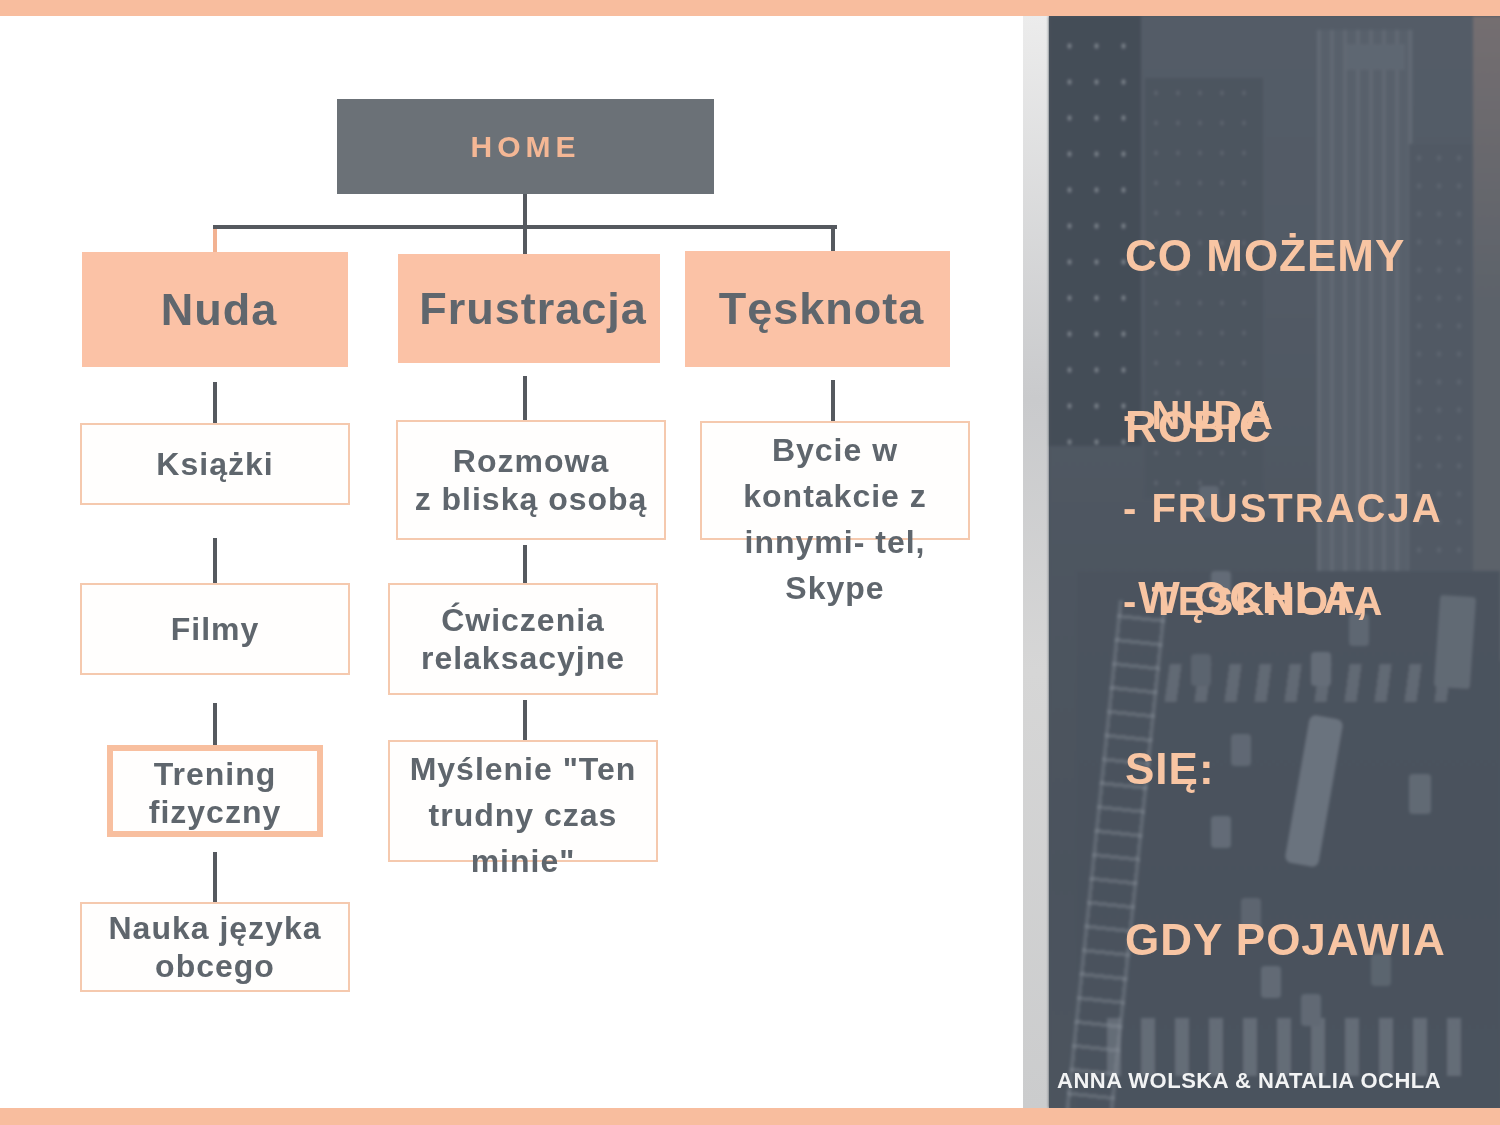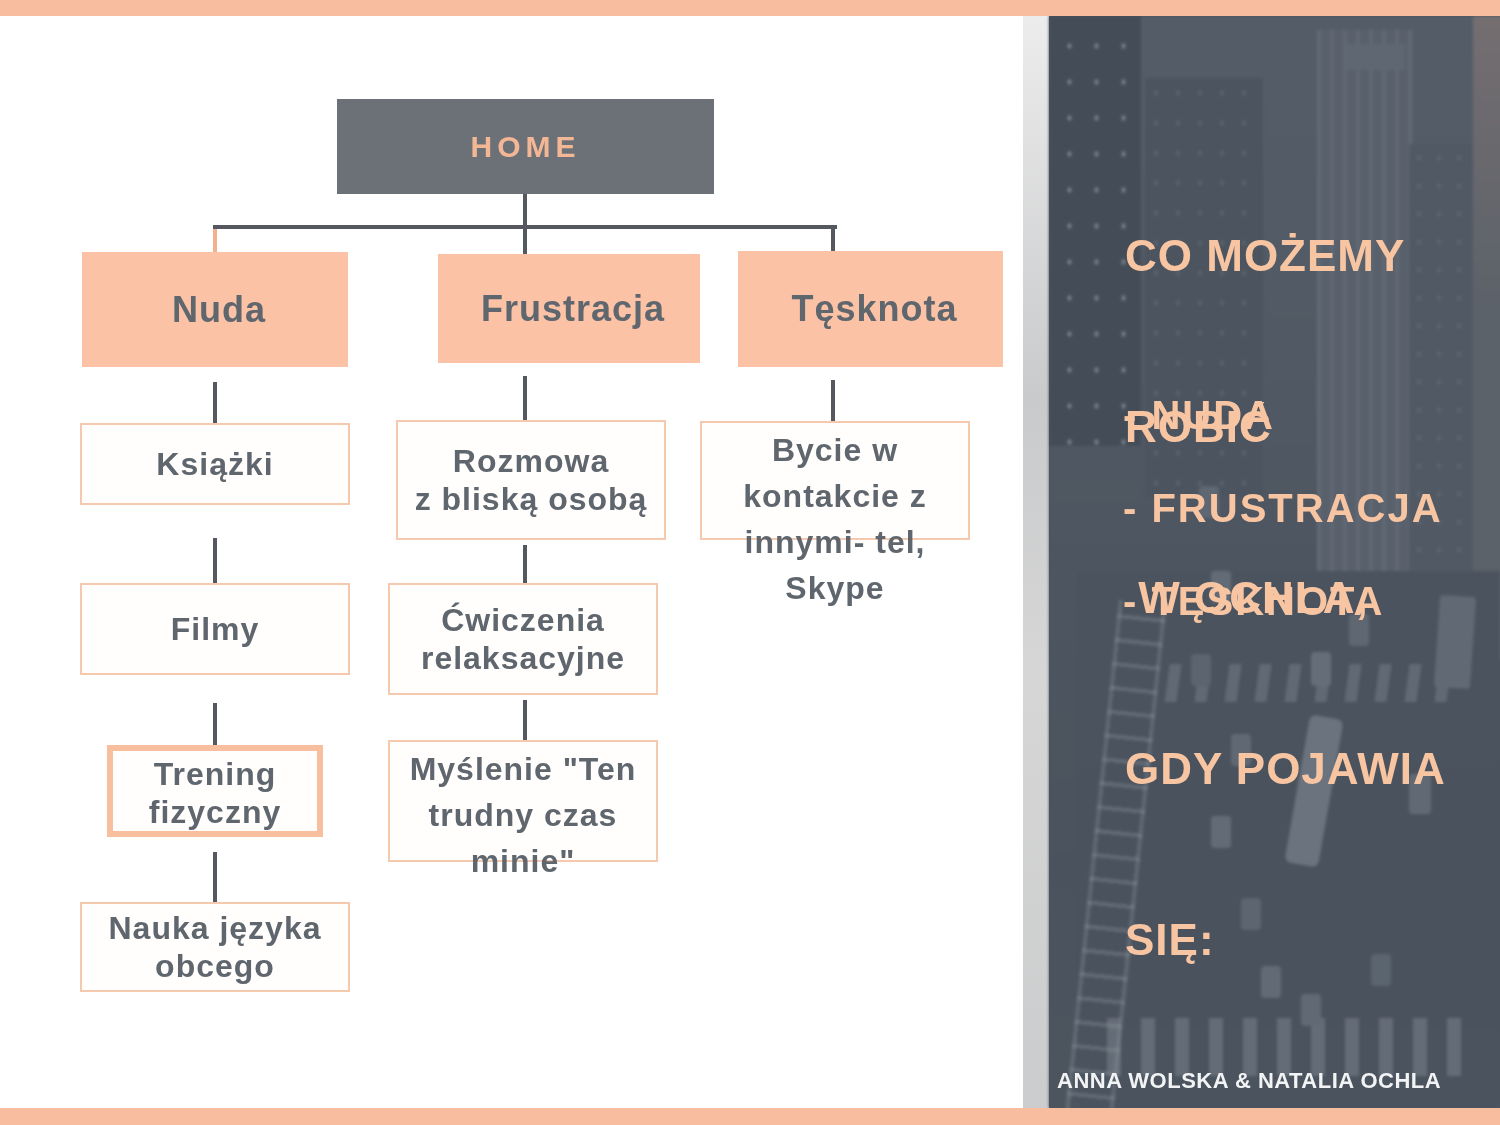--- a/index.html
+++ b/index.html
@@ -24,21 +24,21 @@
   .bar{position:absolute;left:0;width:1500px;background:var(--peach-bar);}
   .bar.top{top:0;height:16px;}
   .bar.bottom{top:1108px;height:17px;}
 
   
   .node{
     position:absolute;display:flex;align-items:center;justify-content:center;
     text-align:center;font-weight:bold;box-sizing:border-box;
   }
   .home{background:var(--home-gray);color:var(--home-text);font-size:30px;letter-spacing:5px;}
-  .cat{background:var(--peach-fill);color:var(--text-gray);font-size:36px;letter-spacing:1px;padding-left:8px;}
+  .cat{background:var(--peach-fill);color:var(--text-gray);font-size:45px;letter-spacing:1px;padding-left:8px;}
   .wbox{
     background:#fffefd;border:2px solid var(--peach-border);color:var(--text-gray);
     font-size:32px;line-height:38px;letter-spacing:1px;flex-direction:column;overflow:visible;
   }
   .wbox.thick{border:6px solid var(--peach-accent);justify-content:flex-end;}
   .wbox.topalign{justify-content:flex-start;padding-top:8px;gap:8px;}
   .conn{position:absolute;background:var(--connector);}
   .conn.peach{background:var(--peach-stub);}
 
   
@@ -97,24 +97,24 @@
 
     <div class="conn" style="left:523px;top:194px;width:4px;height:31px;"></div>
     <div class="conn" style="left:213px;top:225px;width:624px;height:4px;"></div>
     <div class="conn peach" style="left:213px;top:229px;width:4px;height:23px;"></div>
     <div class="conn" style="left:523px;top:229px;width:4px;height:25px;"></div>
     <div class="conn" style="left:831px;top:229px;width:4px;height:22px;"></div>
 
     <div class="node cat" style="left:82px;top:252px;width:266px;height:115px;">
       <span>Nuda</span>
     </div>
-    <div class="node cat" style="left:398px;top:254px;width:262px;height:109px;margin-left:40px;">
+    <div class="node cat" style="left:398px;top:254px;width:262px;height:109px;">
       <span>Frustracja</span>
     </div>
-    <div class="node cat" style="left:738px;top:251px;width:265px;height:116px;">
+    <div class="node cat" style="left:685px;top:251px;width:265px;height:116px;">
       <span>Tęsknota</span>
     </div>
 
     <div class="conn" style="left:213px;top:382px;width:4px;height:41px;"></div>
     <div class="node wbox" style="left:80px;top:423px;width:270px;height:82px;">
       <div>Książki</div>
     </div>
 
     <div class="conn" style="left:213px;top:538px;width:4px;height:45px;"></div>
     <div class="node wbox" style="left:80px;top:583px;width:270px;height:92px;">
@@ -190,22 +190,22 @@
       <div class="veh" style="left:322px;top:938px;width:20px;height:32px;background:#657078;"></div>
       <div class="veh" style="left:360px;top:758px;width:22px;height:40px;background:#6f7881;"></div>
     </div>
 
     <div class="overlay"></div>
 
     <div class="panel-title">
       <div>CO MOŻEMY</div>
       <div>ROBIĆ</div>
       <div> W OCHLA,</div>
+      <div>SIĘ:</div>
       <div>GDY POJAWIA</div>
-      <div>SIĘ:</div>
     </div>
 
     <div class="panel-list">
       <div>- NUDA</div>
       <div>- FRUSTRACJA</div>
       <div>- TĘSKNOTA</div>
     </div>
 
     <div class="credit">ANNA WOLSKA &amp; NATALIA OCHLA</div>
   </div>

